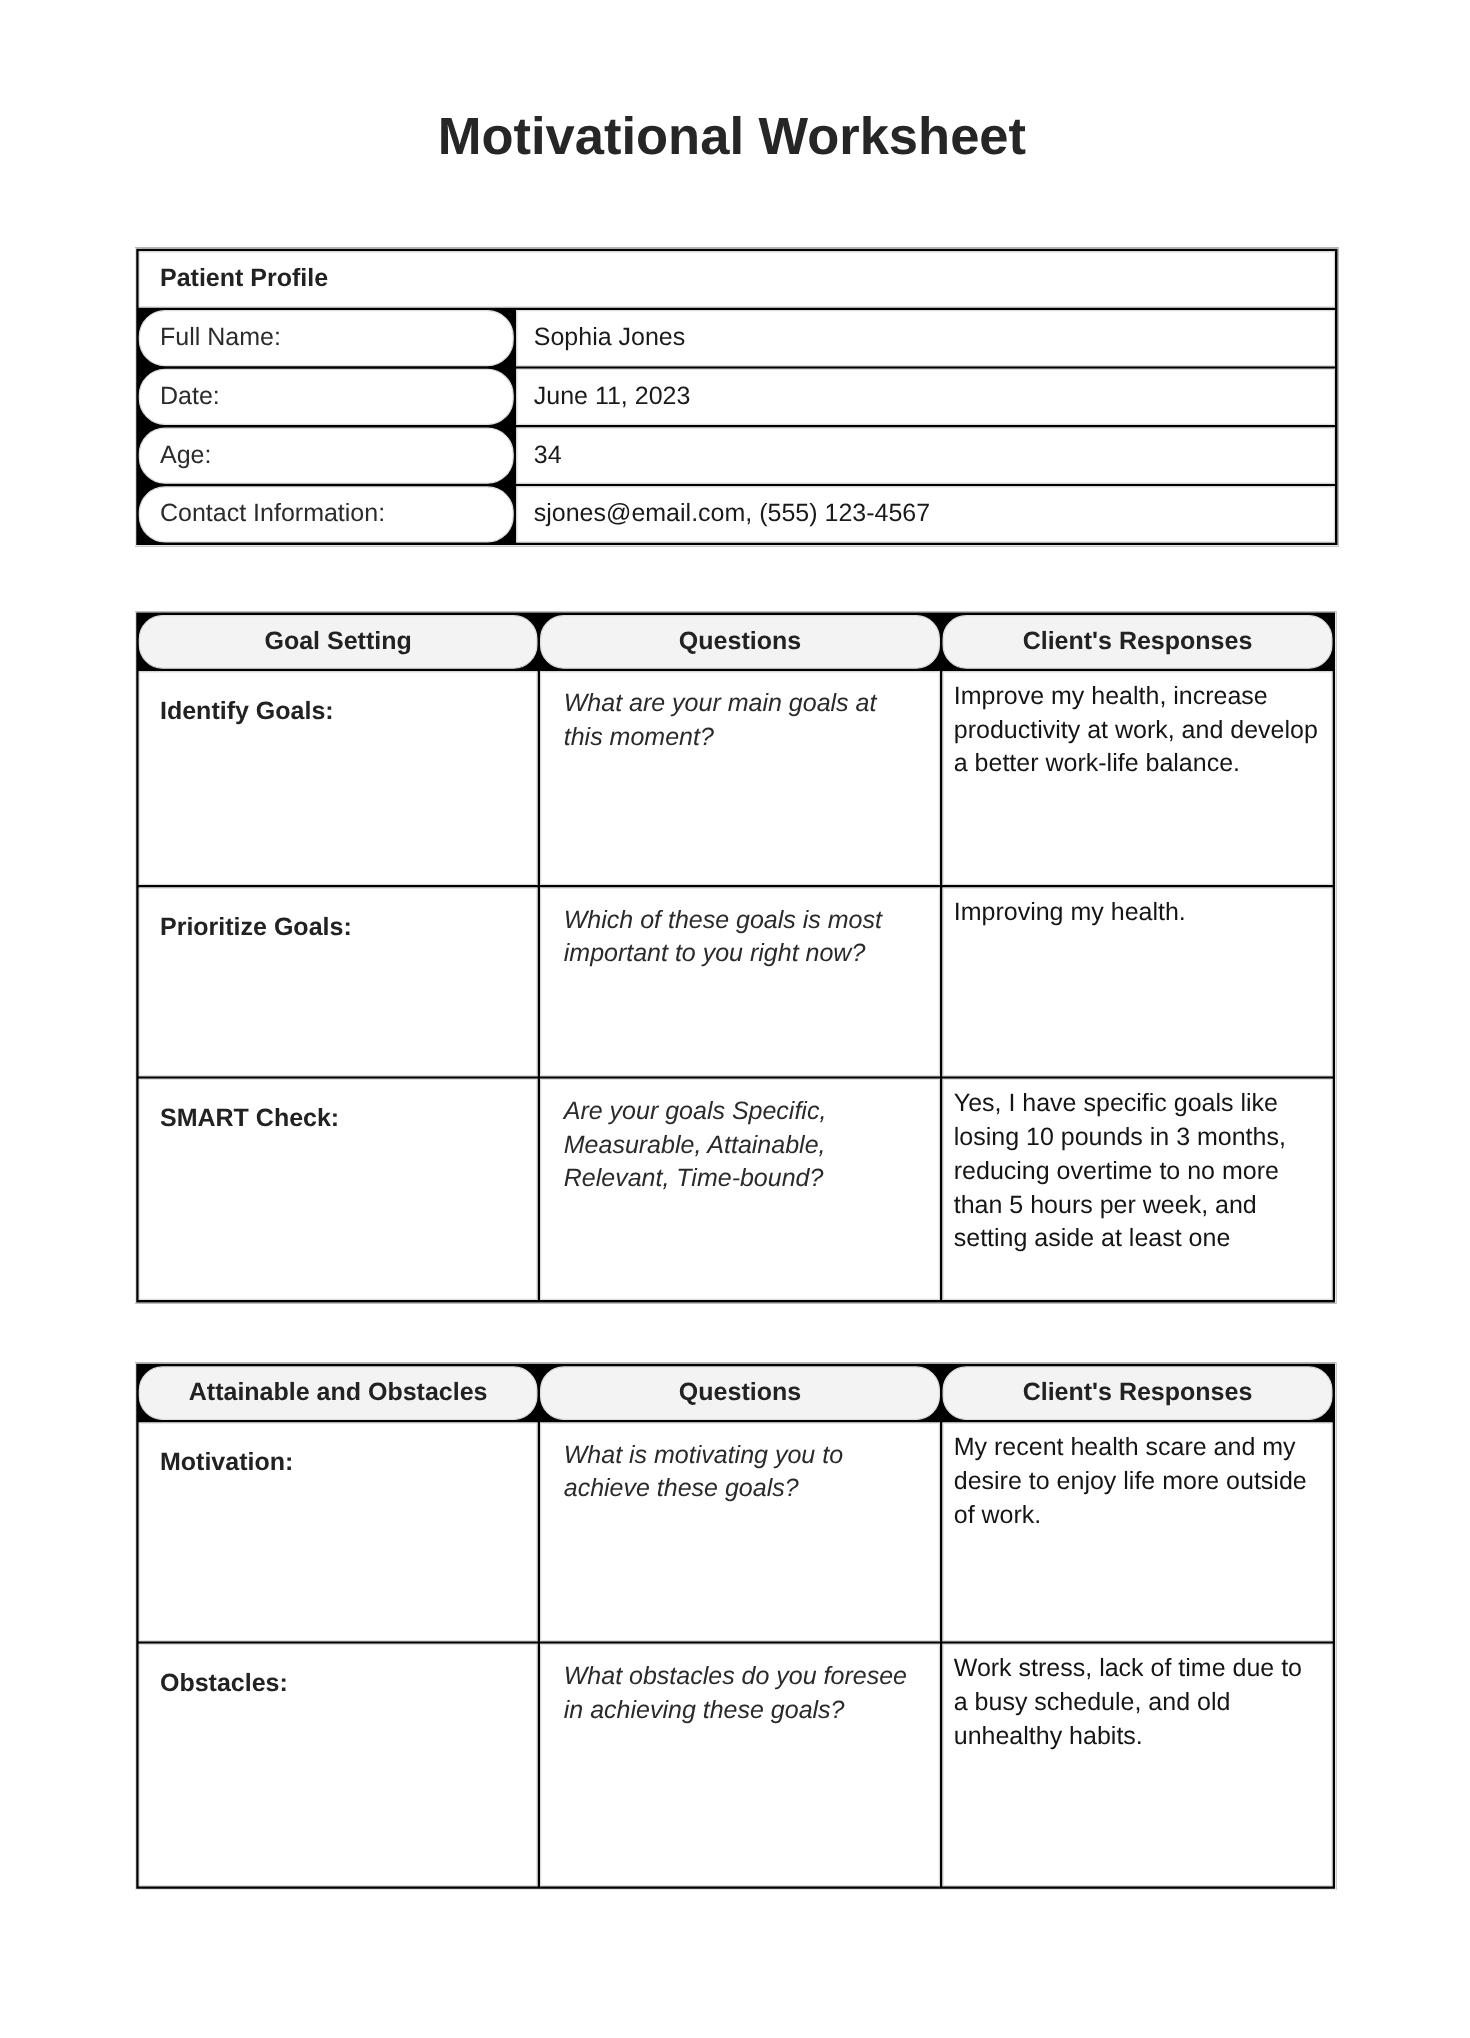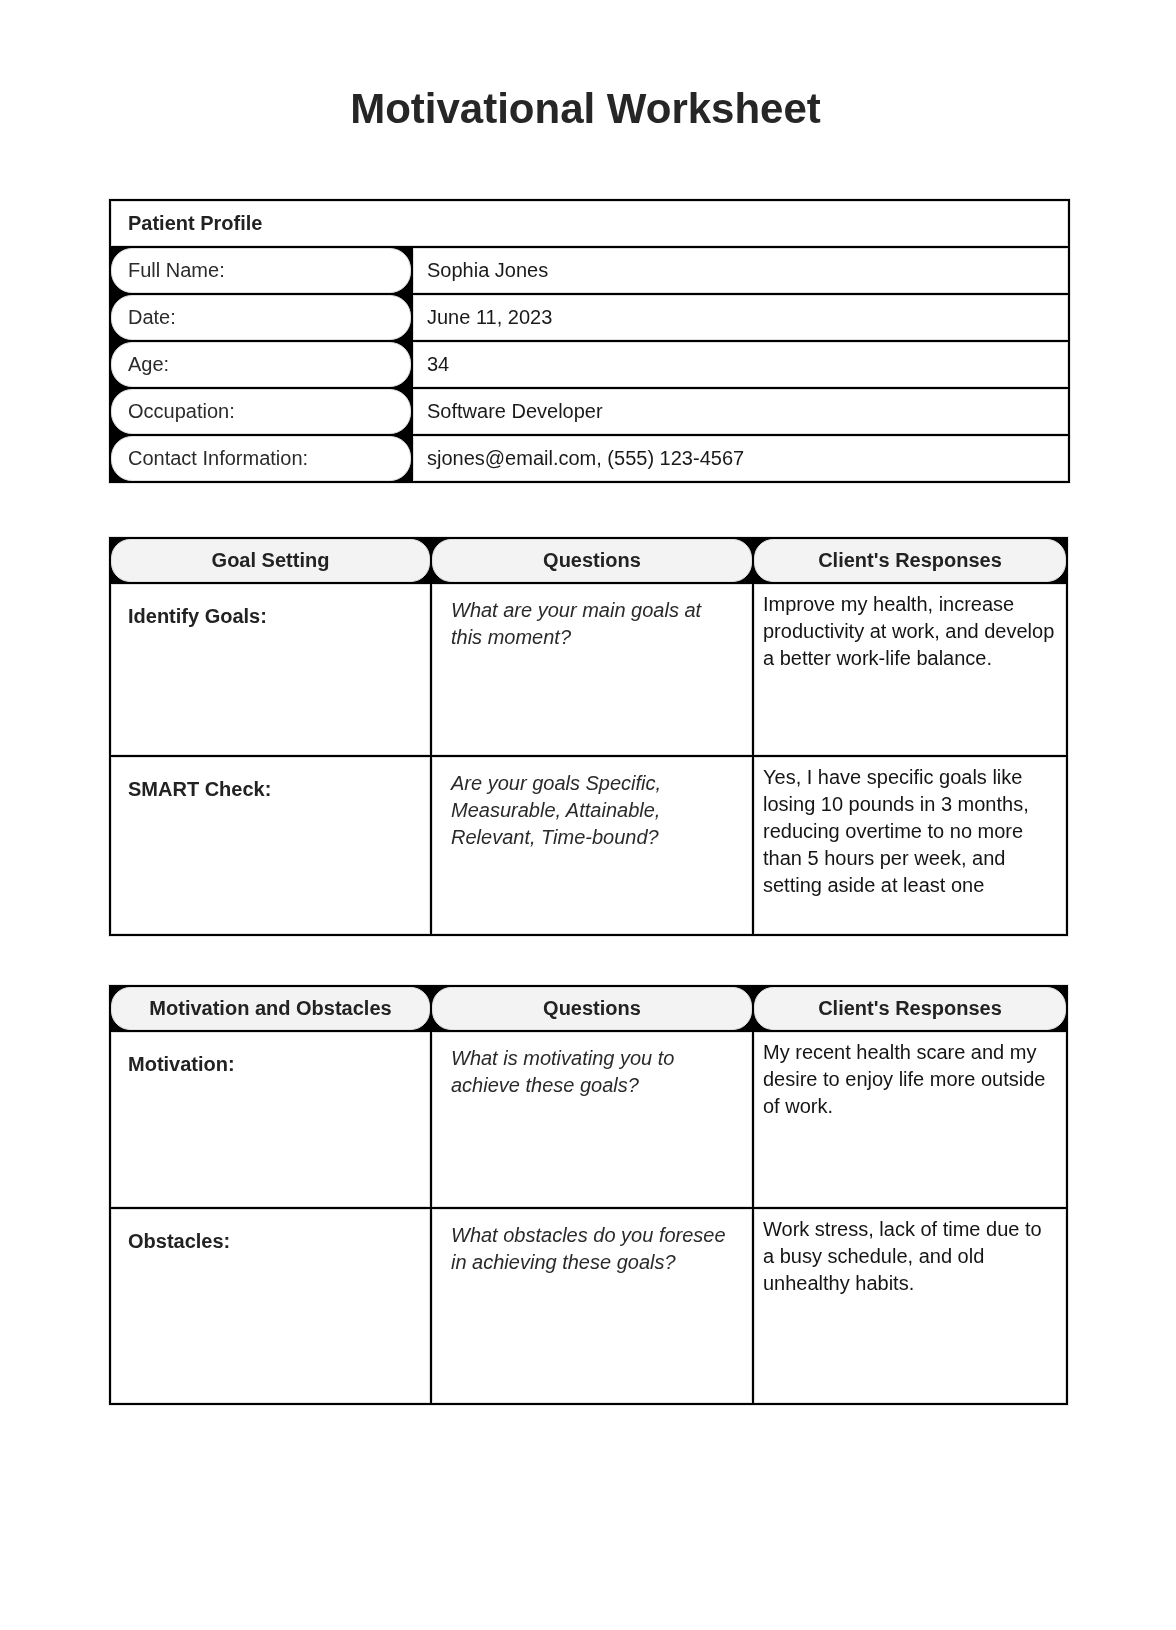--- a/index.html
+++ b/index.html
@@ -100,24 +100,20 @@
       <td class="plabel">Full Name:</td>
       <td class="pvalue">Sophia Jones</td>
     </tr>
     <tr>
       <td class="plabel">Date:</td>
       <td class="pvalue">June 11, 2023</td>
     </tr>
     <tr>
       <td class="plabel">Age:</td>
       <td class="pvalue">34</td>
-    </tr>
-    <tr>
-      <td class="plabel">Occupation:</td>
-      <td class="pvalue">Software Developer</td>
     </tr>
     <tr>
       <td class="plabel">Contact Information:</td>
       <td class="pvalue">sjones@email.com, (555) 123-4567</td>
     </tr>
   </tbody>
     </table>
 
   <table class="sheet qa goal">
     <colgroup>
@@ -135,20 +131,31 @@
       <td>
             <div class="cellbox label">Identify Goals:</div>
           </td>
       <td>
             <div class="cellbox question">What are your main goals at this moment?</div>
           </td>
       <td>
             <div class="cellbox response">Improve my health, increase productivity at work, and develop a better work-life balance.</div>
           </td>
     </tr>
+    <tr class="g-r2">
+      <td>
+            <div class="cellbox label">Prioritize Goals:</div>
+          </td>
+      <td>
+            <div class="cellbox question">Which of these goals is most important to you right now?</div>
+          </td>
+      <td>
+            <div class="cellbox response">Improving my health.</div>
+          </td>
+    </tr>
     <tr class="g-r3">
       <td>
             <div class="cellbox label">SMART Check:</div>
           </td>
       <td>
             <div class="cellbox question">Are your goals Specific, Measurable, Attainable, Relevant, Time-bound?</div>
           </td>
       <td>
             <div class="cellbox response">Yes, I have specific goals like losing 10 pounds in 3 months, reducing overtime to no more than 5 hours per week, and setting aside at least one</div>
           </td>
@@ -157,21 +164,21 @@
     </table>
 
   <table class="sheet qa motiv">
     <colgroup>
       <col style="width:319px">
       <col style="width:320px">
       <col style="width:312px">
     </colgroup>
     <tbody>
         <tr>
-      <th class="colhead">Motivation and Obstacles</th>
+      <th class="colhead">Attainable and Obstacles</th>
       <th class="colhead">Questions</th>
       <th class="colhead">Client's Responses</th>
     </tr>
     <tr class="m-r1">
       <td>
             <div class="cellbox label">Motivation:</div>
           </td>
       <td>
             <div class="cellbox question">What is motivating you to achieve these goals?</div>
           </td>

